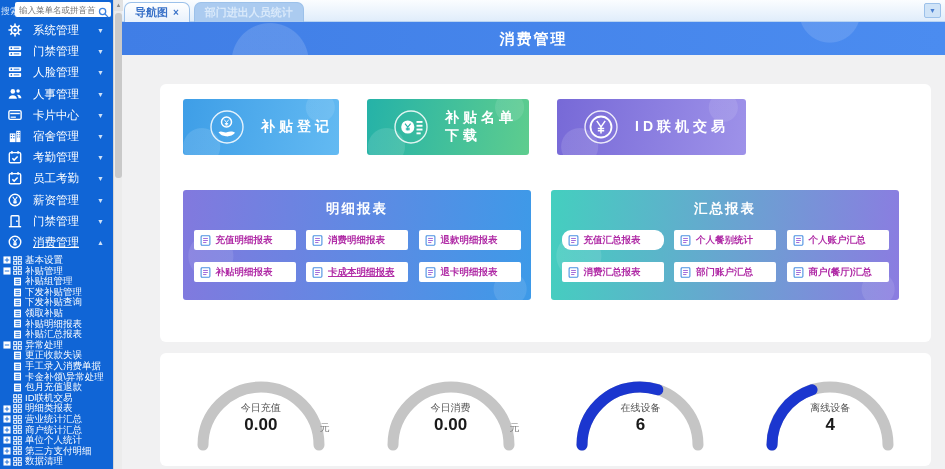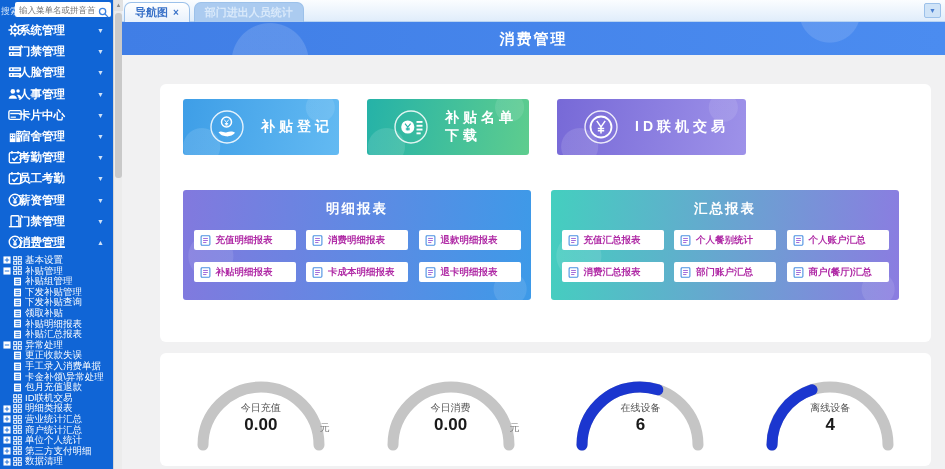--- a/index.html
+++ b/index.html
@@ -10,22 +10,22 @@
   
   .sidebar{position:absolute;left:0;top:0;width:113px;height:469px;background:#1065d6;z-index:3;}
   .search-row{position:relative;height:19px;}
   .search-label{position:absolute;left:1px;top:5px;font-size:9px;color:#cfe2f8;}
   .search-box{position:absolute;left:15px;top:2px;width:96px;height:15px;background:#fff;border-radius:2px;
     display:flex;align-items:center;padding:0 2px;}
   .search-box input{flex:1;border:0;outline:0;font-size:8.5px;color:#777;width:78px;background:transparent;
     font-family:inherit;}
   .search-box .s-icon{width:11px;height:11px;flex:0 0 auto;}
   .menu{position:absolute;left:0;top:20px;width:113px;}
-  .menu-item{position:relative;height:21.2px;line-height:21.2px;padding-left:19px;color:#fff;
-    font-size:11.5px;font-weight:bold;cursor:pointer;white-space:nowrap;}
+  .menu-item{position:relative;height:21.2px;line-height:21.2px;padding-left:33px;color:#fff;
+    font-size:11.5px;font-weight:normal;cursor:pointer;white-space:nowrap;}
   .menu-item .mi{position:absolute;left:8px;top:3px;width:14px;height:14px;}
   .menu-item .mi svg{width:14px;height:14px;display:block;}
   .menu-item .caret{position:absolute;right:9px;top:0;font-size:7px;color:#cfe2f8;}
   .menu-item.active .lbl{text-decoration:underline;}
   .tree{position:absolute;left:0;top:255px;width:113px;color:#fff;font-size:9.5px;line-height:10.6px;
     overflow:hidden;height:214px;}
   .t-row{position:relative;height:10.6px;white-space:nowrap;display:flex;align-items:center;cursor:pointer;}
   .t-row .exp{width:8px;height:8px;margin:0 2px 0 3px;flex:0 0 auto;}
   .t-row .exp svg{display:block;width:8px;height:8px;}
   .t-row .tico{width:9px;height:9px;margin-right:3px;flex:0 0 auto;}
@@ -580,21 +580,21 @@
             <div class="btn-row">
               <button class="report-btn" style="color: rgb(176, 43, 166);">
                 <span class="rico">
                   <svg viewBox="0 0 12 12">
                     <rect x="1.2" y=".8" width="9.6" height="10.4" rx="1" fill="#fff" stroke="#4a90e2" stroke-width="1.2"></rect>
                     <path d="M3.4 3.8h5.2M3.4 6h5.2M3.4 8.2h3.6" stroke="#9a5fd6" stroke-width="1"></path>
                   </svg>
                 </span>
                 <span>补贴明细报表</span>
               </button>
-              <button class="report-btn" style="color: rgb(176, 43, 166);">
+              <button class="report-btn" style="color: rgb(176, 43, 166); text-decoration: underline;">
                 <span class="rico">
                   <svg viewBox="0 0 12 12">
                     <rect x="1.2" y=".8" width="9.6" height="10.4" rx="1" fill="#fff" stroke="#4a90e2" stroke-width="1.2"></rect>
                     <path d="M3.4 3.8h5.2M3.4 6h5.2M3.4 8.2h3.6" stroke="#9a5fd6" stroke-width="1"></path>
                   </svg>
                 </span>
                 <span>卡成本明细报表</span>
               </button>
               <button class="report-btn" style="color: rgb(176, 43, 166);">
                 <span class="rico">
@@ -604,21 +604,21 @@
                   </svg>
                 </span>
                 <span>退卡明细报表</span>
               </button>
             </div>
           </div>
           <div class="panel" style="background: linear-gradient(95deg, rgb(68, 207, 191), rgb(139, 124, 225));">
             <span class="deco"></span>
             <h3>汇总报表</h3>
             <div class="btn-row">
-              <button class="report-btn" style="color: rgb(176, 43, 166);">
+              <button class="report-btn" style="color: rgb(176, 43, 166); border-radius: 9px;">
                 <span class="rico">
                   <svg viewBox="0 0 12 12">
                     <rect x="1.2" y=".8" width="9.6" height="10.4" rx="1" fill="#fff" stroke="#4a90e2" stroke-width="1.2"></rect>
                     <path d="M3.4 3.8h5.2M3.4 6h5.2M3.4 8.2h3.6" stroke="#9a5fd6" stroke-width="1"></path>
                   </svg>
                 </span>
                 <span>充值汇总报表</span>
               </button>
               <button class="report-btn" style="color: rgb(176, 43, 166);">
                 <span class="rico">

